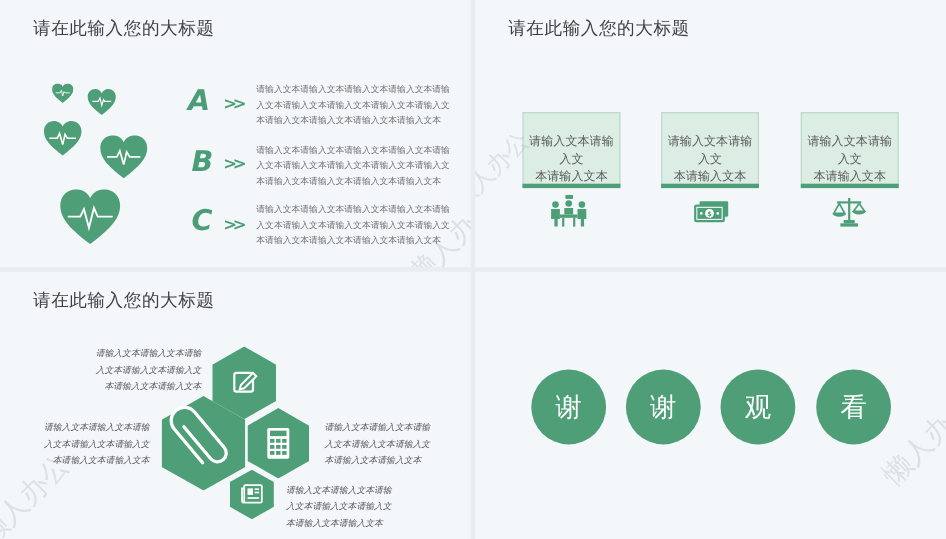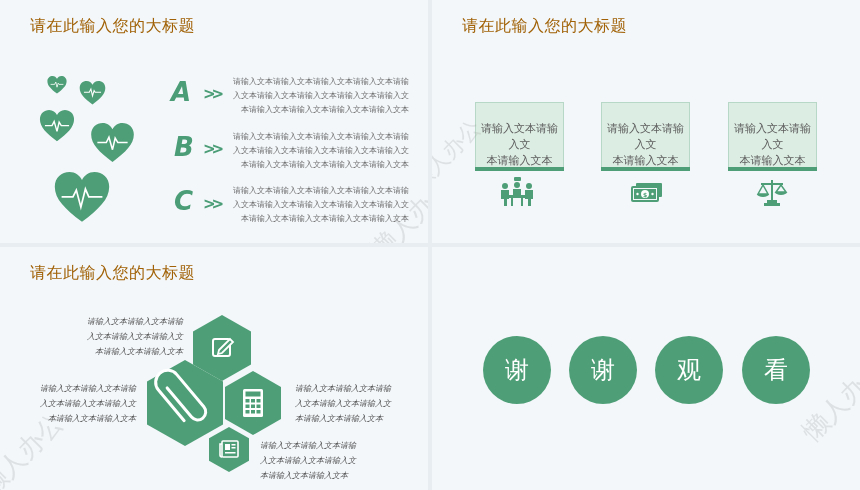--- a/index.html
+++ b/index.html
@@ -3,22 +3,22 @@
 <meta charset="utf-8">
 <style>
   * { margin:0; padding:0; box-sizing:border-box; }
   html, body { width:860px; height:490px; overflow:hidden; background:#e8edf1; }
   body { font-family: "DejaVu Sans", "Liberation Sans", sans-serif; position:relative; }
   .slide { position:absolute; background:#f3f7fa; overflow:hidden; }
   #s1 { left:0; top:0; width:428px; height:243px; }
   #s2 { left:432px; top:0; width:428px; height:243px; }
   #s3 { left:0; top:247px; width:428px; height:243px; }
   #s4 { left:432px; top:247px; width:428px; height:243px; }
-  .title { position:absolute; left:30px; top:16px; font-size:16px; color:#a16207; letter-spacing:0.5px; white-space:nowrap; }
-  .body-text { color:#6f6f6f; font-size:8px; line-height:14px; white-space:nowrap;text-align:right; }
+  .title { position:absolute; left:30px; top:16px; font-size:16px; color:#404040; letter-spacing:0.5px; white-space:nowrap; }
+  .body-text { color:#6f6f6f; font-size:8px; line-height:14px; white-space:nowrap; }
   .abs { position:absolute; }
 
   
   .heart { position:absolute; }
   .letter { position:absolute; font-family:"DejaVu Sans", sans-serif; font-weight:bold; font-style:italic; font-size:26px; color:#4a9d76; }
   .chev { position:absolute; font-weight:bold; font-size:15px; color:#4a9d76; letter-spacing:-4px; }
 
   
   .card { position:absolute; top:102px; width:89px; height:69px; background:#dcede3; border:1px solid #b8d8c7; border-bottom:none; }
   .card .bar { position:absolute; left:-1px; right:-1px; bottom:0; height:4px; background:#4e9e78; }

